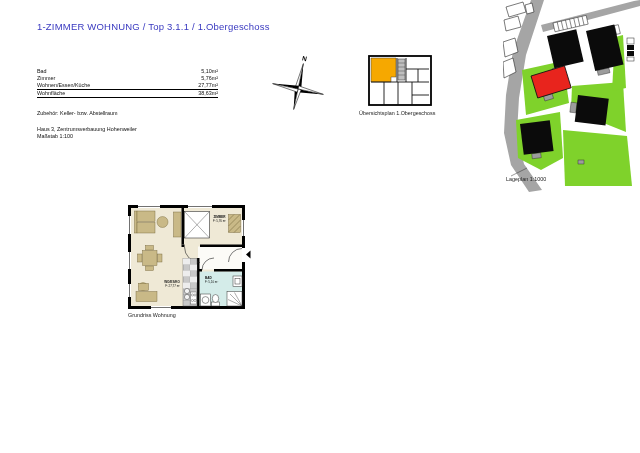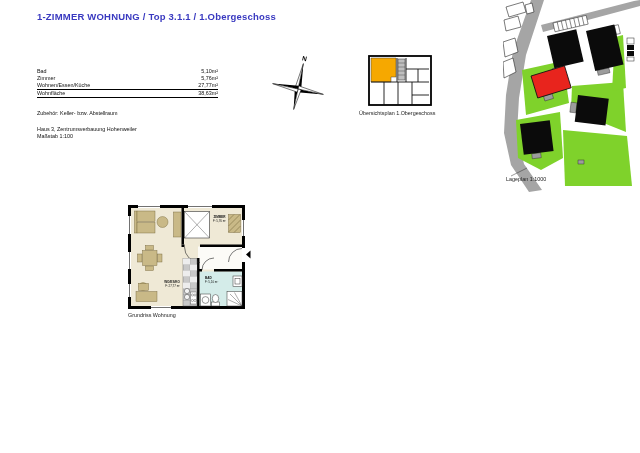--- a/index.html
+++ b/index.html
@@ -3,21 +3,21 @@
 <meta charset="utf-8">
 <style>
   html,body{margin:0;padding:0;background:#e8e8e8;}
   .sheet{
     position:relative;width:640px;height:453px;background:#ffffff;
     font-family:"Liberation Sans", sans-serif;color:#111;overflow:hidden;
     margin:0 auto;
   }
   .abs{position:absolute;}
   .page-title{
-    left:37px;top:11px;font-size:9.5px;font-weight:700;color:#3939c0;letter-spacing:.2px;
+    left:37px;top:21px;font-size:9.5px;font-weight:400;color:#3939c0;letter-spacing:.2px;
   }
   .area-table{left:37px;top:68px;width:181px;font-size:5.4px;line-height:7px;}
   .area-row{display:flex;justify-content:space-between;}
   .area-row.rule{border-bottom:.8px solid #000;}
   .note{left:37px;font-size:5.4px;line-height:7px;}
   .caption{font-size:5.4px;color:#222;}
   svg{display:block;}
   text{font-family:"Liberation Sans", sans-serif;}
 </style>
 </head>

